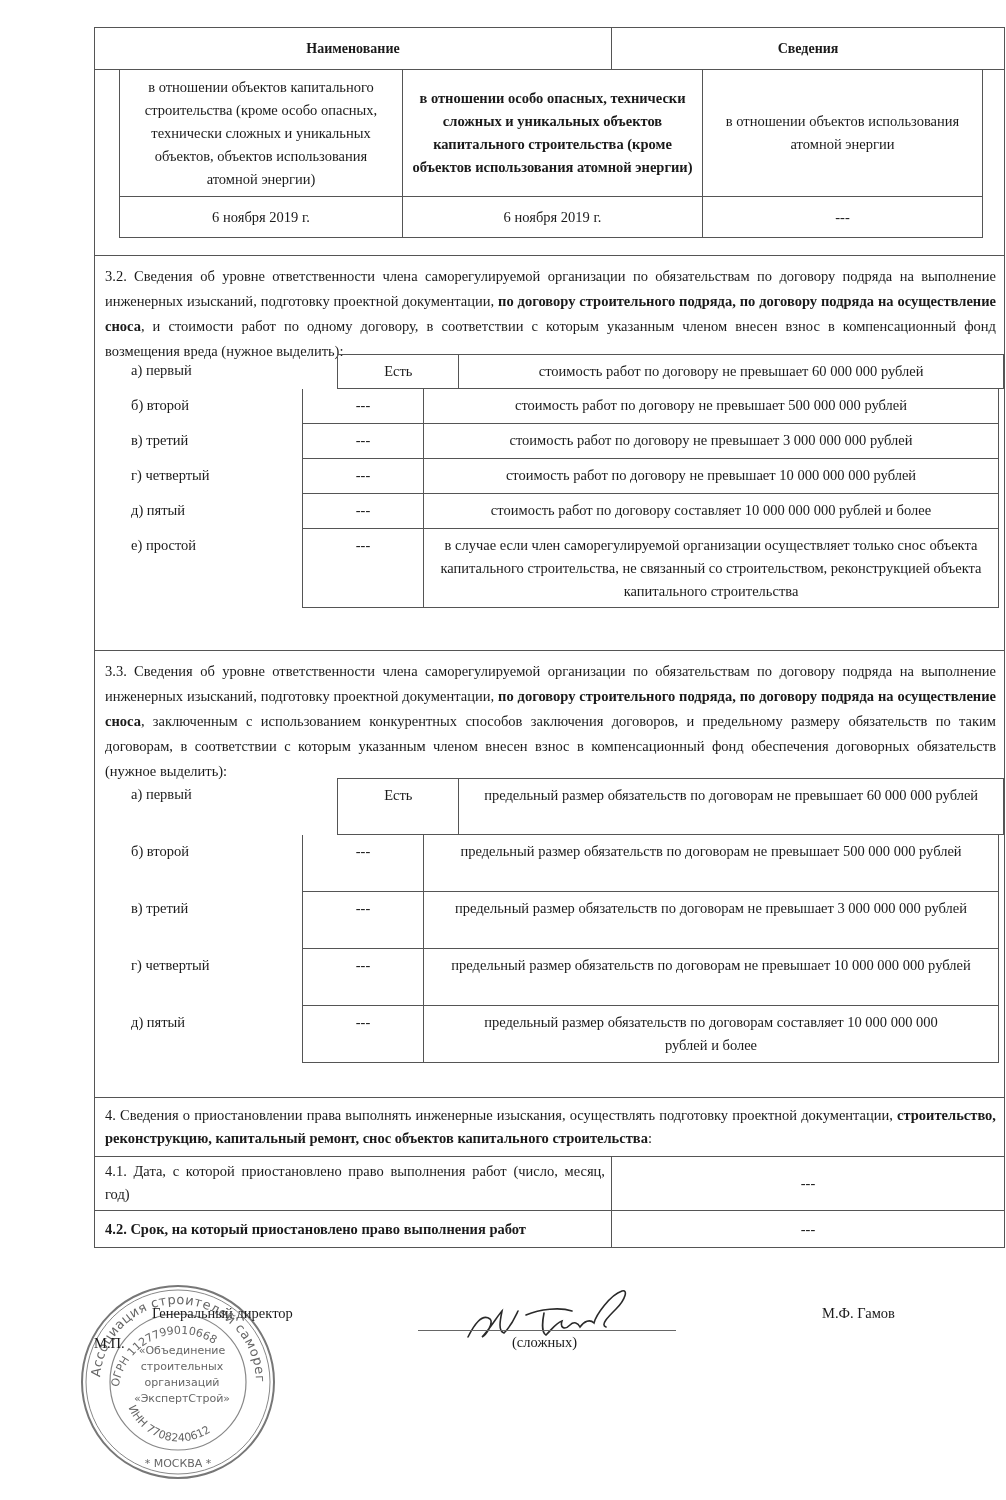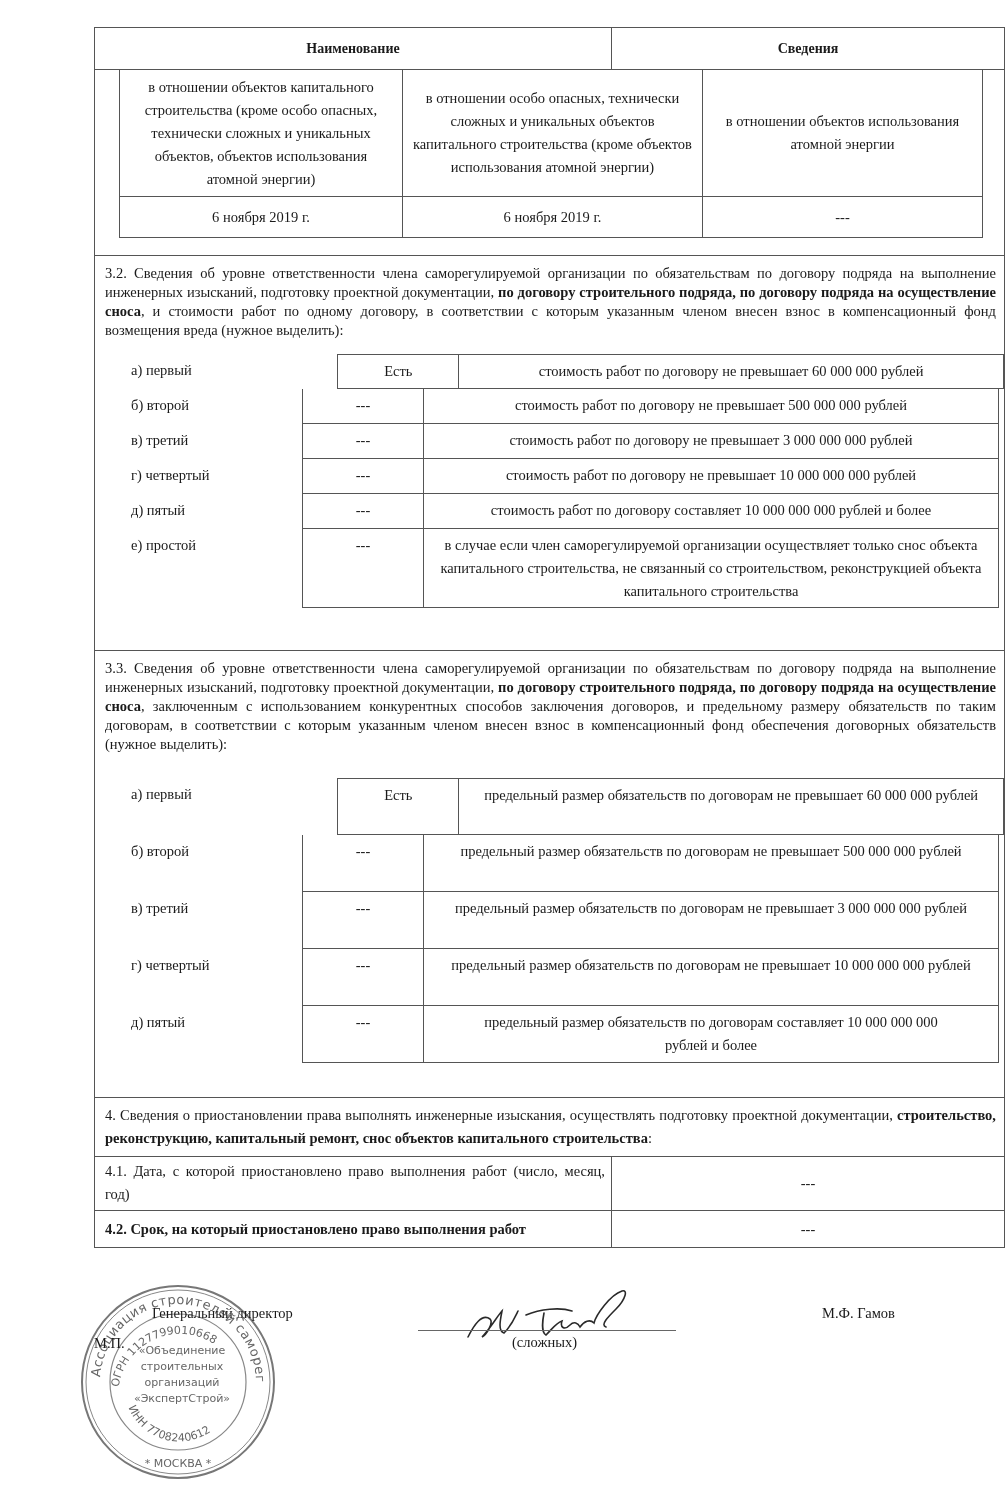--- a/index.html
+++ b/index.html
@@ -19,25 +19,25 @@
 
   .hdr { display: flex; height: 42px; }
   .hdr .c1 { width: 517px; border-right: 1.5px solid #555; display:flex; align-items:center; justify-content:center; font-weight: bold; font-size: 14px; }
   .hdr .c2 { flex: 1; display:flex; align-items:center; justify-content:center; font-weight: bold; font-size: 14px; }
 
   .s1 { height: 186px; }
   table.inner { border-collapse: collapse; }
   table.inner td { border: 1.5px solid #555; text-align: center; vertical-align: middle; }
   .t1 { position: absolute; left: 24px; top: -1px; width: 864px; }
   .t1 td.a { width: 283px; }
-  .t1 td.b { width: 300px; }
+  .t1 td.b { width: 300px; font-weight: bold; }
   .t1 tr.r1 td { height: 127px; padding: 0 8px; }
   .t1 tr.r2 td { height: 41px; }
 
-  .para { padding: 8px 8px 0 10px; text-align: justify; line-height: 19px; }
+  .para { padding: 8px 8px 0 10px; text-align: justify; line-height: 25px; }
   .para b { font-weight: bold; }
 
   .s2 { height: 395px; }
   .levels { position: absolute; left: 0; width: 100%; }
   .lvl-row { display: flex; gap: 16px; }
   .lvl-name { width: 191px; padding-left: 36px; padding-top: 5px; }
   .lvl-box { display: flex; border-left: 1.5px solid #555; border-right: 1.5px solid #555; border-bottom: 1.5px solid #555; width: 697px; }
   .lvl-row:first-child .lvl-box { border-top: 1.5px solid #555; margin-left: 42px; }
   .lvl-has { width: 121px; border-right: 1.5px solid #555; text-align: center; padding-top: 5px; }
   .lvl-desc { flex: 1; text-align: center; padding: 5px 10px 5px 10px; }

